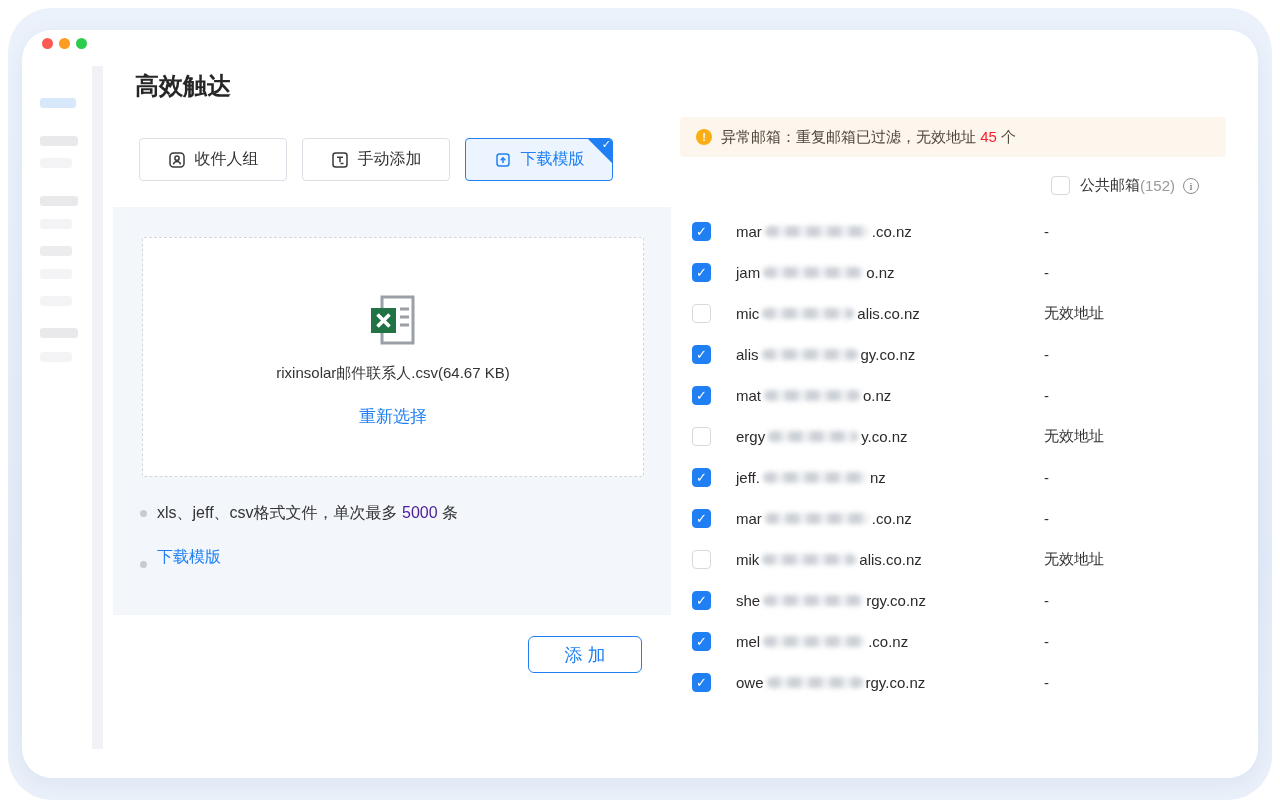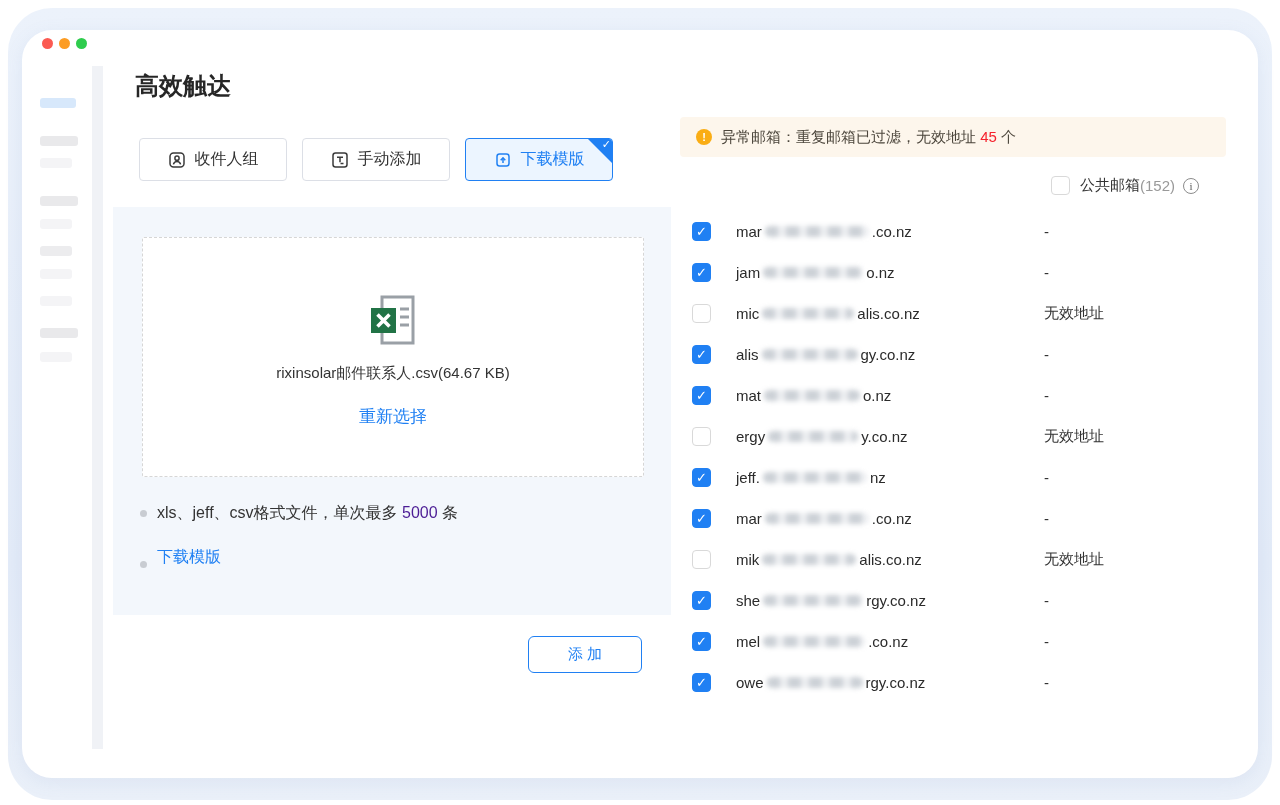--- a/index.html
+++ b/index.html
@@ -60,21 +60,21 @@
   .dropzone { position:absolute; left:29px; top:30px; width:502px; height:240px; background:#fff;
     border:1px dashed #D6D6D6; border-radius:2px; text-align:center; }
   .excel { margin-top:54px; }
   .fname { margin-top:10px; font-size:15px; color:#333; }
   .reselect { margin-top:22px; font-size:17px; color:var(--accent); cursor:pointer; }
   .note { position:absolute; left:27px; display:flex; align-items:center; font-size:16px; color:#333; }
   .note .dotb { width:7px; height:7px; border-radius:50%; background:#C8CCD2; margin-right:10px; flex:0 0 auto; }
   .note .red { color:#4c1d95; }
   .note.link { color:var(--accent); cursor:pointer;align-items:flex-end; }
   .add-btn { position:absolute; left:506px; top:606px; width:114px; height:37px; background:#fff;
-    border:1px solid var(--accent); border-radius:6px; color:var(--accent); font-size:15px;
+    border:1px solid var(--accent); border-radius:6px; color:var(--accent); font-size:18px;
     display:flex; align-items:center; justify-content:center; cursor:pointer; }
 
   
   .email-list { position:absolute; left:648px; top:181px; width:556px; }
   .row { position:relative; height:41px; display:flex; align-items:center; }
   .row .cb { margin-left:22px; }
   .row .email { margin-left:25px; font-size:15px; color:#2b2b2b; display:flex; align-items:center; }
   .row .blur { display:inline-block; height:11px; border-radius:5px; margin:0 3px;
     background:repeating-linear-gradient(90deg,#BFC5CC 0 13px,#E8EAEE 13px 21px);
     filter:blur(2.6px); opacity:.8; }

